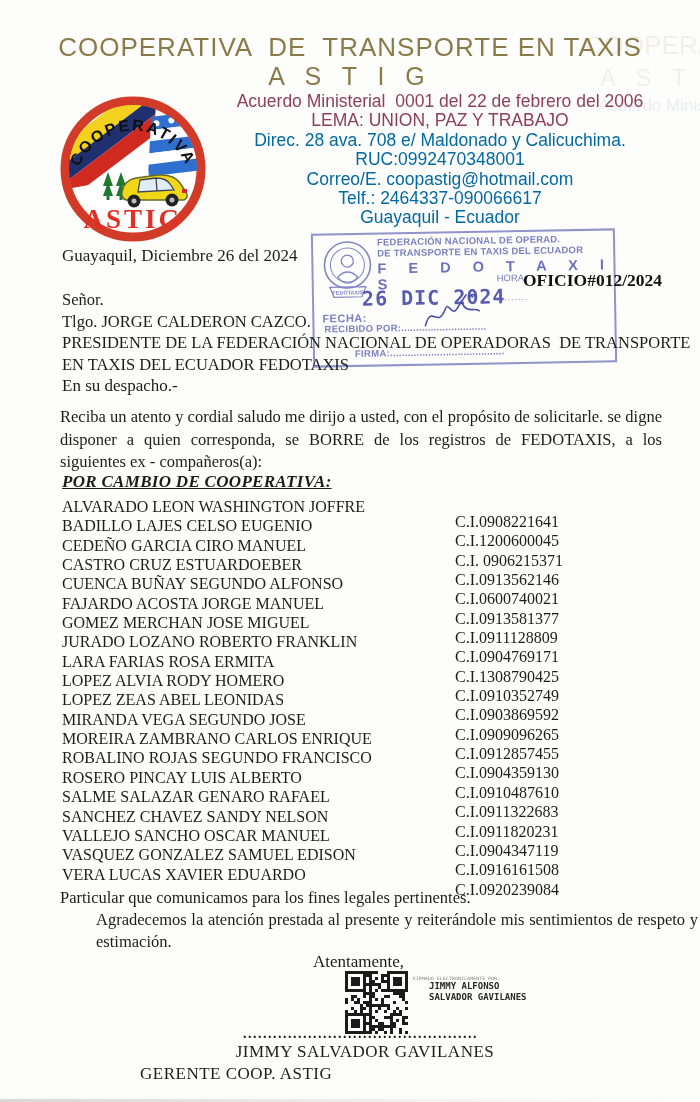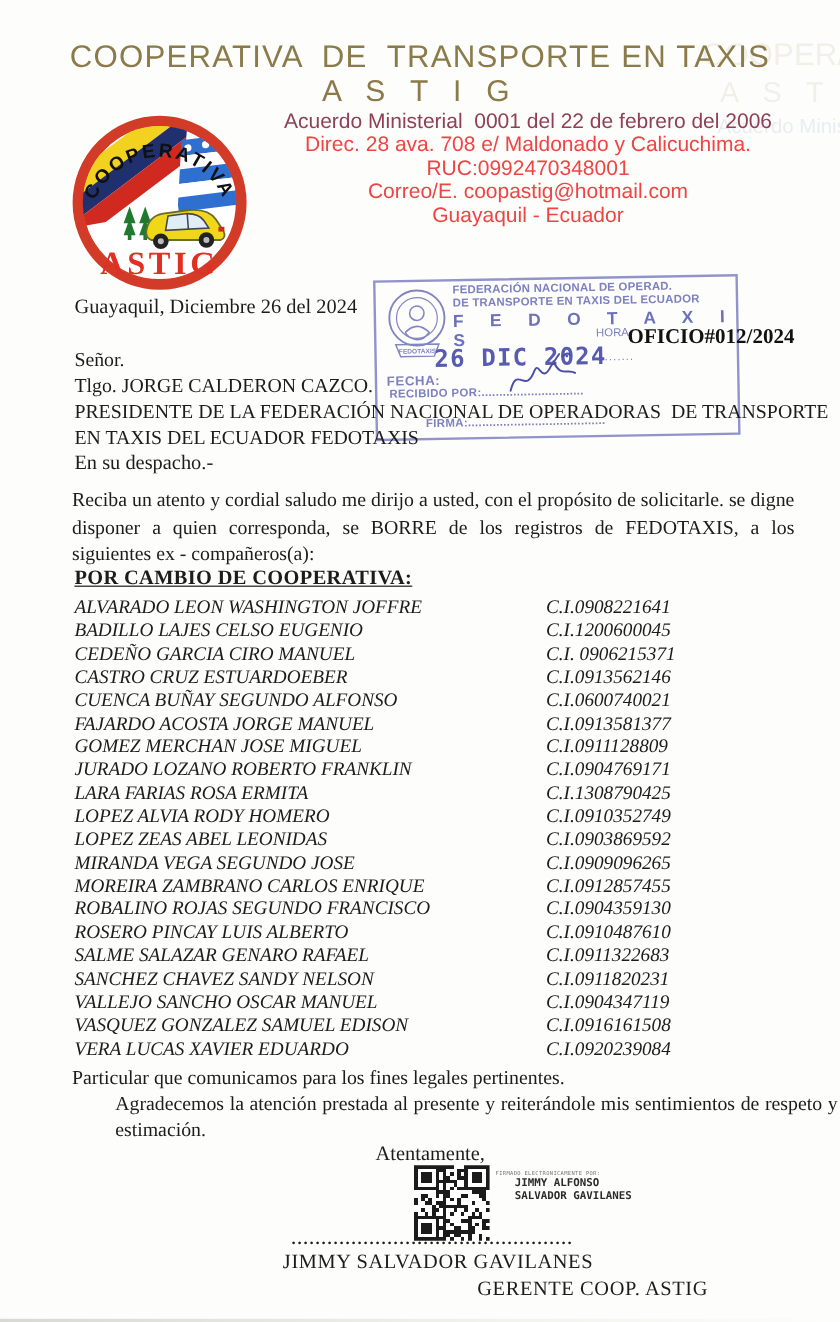--- a/index.html
+++ b/index.html
@@ -15,21 +15,21 @@
     white-space:pre;color:#8b7b4a;
   }
   .lh-title2{
     position:absolute;top:62px;left:0;width:100%;text-align:center;
     font-family:"Liberation Sans", sans-serif;font-size:25px;letter-spacing:7px;
     color:#8b7b4a;white-space:pre;
   }
   .lh-sub{position:absolute;top:92px;left:200px;width:480px;text-align:center;
     font-family:"Liberation Sans", sans-serif;font-size:17.5px;line-height:19.4px;}
   .lh-maroon{color:#8e4156;white-space:pre;}
-  .lh-orange{color:#ef4444;}
+  .lh-orange{color:#0369a1;}
   
   .ghost{position:absolute;opacity:0.10;filter:blur(0.5px);pointer-events:none;
     font-family:"Liberation Sans", sans-serif;white-space:pre;}
   .ghost1{top:30px;left:585px;font-size:26px;color:#8b7b4a;}
   .ghost2{top:64px;left:600px;font-size:24px;letter-spacing:7px;color:#8b7b4a;}
   .ghost3{top:96px;left:598px;font-size:17px;color:#4a62b8;}
   
   .logo{position:absolute;top:94px;left:56px;width:154px;height:150px;}
   
   .stamp{
@@ -52,56 +52,58 @@
   .emblem{position:absolute;left:6px;top:4px;}
   
   .date-line{position:absolute;left:62px;top:246px;font-size:17px;}
   .oficio{position:absolute;left:523px;top:270px;font-size:17.5px;color:#111;font-weight:bold;}
   .recipient{position:absolute;left:62px;top:289px;font-size:16.5px;line-height:21.5px;}
   .recipient .caps{white-space:pre;}
   .despacho{position:absolute;left:62px;top:376px;font-size:17px;}
   .para1{position:absolute;left:60px;top:406px;width:602px;font-size:16.5px;
     line-height:22.5px;text-align:justify;}
   .list-heading{position:absolute;left:62px;top:472px;font-size:17px;font-weight:bold;
-    text-decoration:underline;letter-spacing:0.3px;}
+    text-decoration:underline;letter-spacing:0.3px;font-style:italic;}
   .members{position:absolute;left:62px;top:497px;width:600px;font-size:16px;}
-  .member-row{display:flex;height:19.35px;line-height:19.35px;font-style:italic;}
+  .member-row{display:flex;height:19.35px;line-height:19.35px;}
   .member-name{width:393px;white-space:nowrap;}
-  .member-ci{white-space:nowrap;}
+  .member-ci{white-space:nowrap;margin-top:15px;}
   .closing1{position:absolute;left:60px;top:888px;width:602px;font-size:16.5px;}
   .closing2{position:absolute;left:60px;top:909px;width:602px;font-size:16.5px;
     line-height:22px;text-align:justify;margin-left:36px;}
   .atentamente{position:absolute;left:313px;top:952px;font-size:17px;}
   
   .qr{position:absolute;left:345px;top:971px;width:63px;height:63px;}
   .qr-text{position:absolute;left:413px;top:976px;font-family:"DejaVu Sans Mono", monospace;color:#2a2a2a;}
   .qr-tiny{font-size:4.5px;letter-spacing:0.3px;color:#777;white-space:nowrap;}
   .qr-name{font-size:9px;font-weight:bold;line-height:10.5px;white-space:nowrap;margin-left:16px;}
   .dotted-line{position:absolute;left:243px;top:1026px;font-size:14px;font-weight:bold;letter-spacing:1.5px;}
   .sig-name{position:absolute;left:140px;top:1042px;width:450px;text-align:center;font-size:17px;letter-spacing:0.5px;}
-  .sig-role{position:absolute;left:140px;top:1064px;width:450px;text-align:right;font-size:17px;letter-spacing:0.5px;}
+  .sig-role{position:absolute;left:140px;top:1064px;width:450px;text-align:left;font-size:17px;letter-spacing:0.5px;}
   .scan-edge{position:absolute;left:0;bottom:0;width:100%;height:3px;
     background:linear-gradient(to right,#d8d8d5,#f2f2ef 60%,#fdfdfb);}
 </style>
 </head>
 <body>
 
 <div class="page">
 
   <div class="ghost ghost1">COOPERATIVA  DE  TRANSPORTE EN TAXIS</div>
   <div class="ghost ghost2">A S T I G</div>
   <div class="ghost ghost3">Acuerdo Ministerial  0001 del 22 de febrero del 2006</div>
 
   <div class="lh-title1">COOPERATIVA  DE  TRANSPORTE EN TAXIS</div>
   <div class="lh-title2">A S T I G</div>
   <div class="lh-sub">
     <div class="lh-maroon">Acuerdo Ministerial  0001 del 22 de febrero del 2006</div>
+    <div class="lh-maroon">LEMA: UNION, PAZ Y TRABAJO</div>
     <div class="lh-orange">Direc. 28 ava. 708 e/ Maldonado y Calicuchima.</div>
     <div class="lh-orange">RUC:0992470348001</div>
     <div class="lh-orange">Correo/E. coopastig@hotmail.com</div>
+    <div class="lh-orange">Telf.: 2464337-090066617</div>
     <div class="lh-orange">Guayaquil - Ecuador</div>
   </div>
 
   <div class="logo">
     <svg width="154" height="150" viewBox="0 0 154 150">
       <defs>
         <clipPath id="lc">
             <circle cx="77" cy="75" r="64"></circle>
           </clipPath>
         <clipPath id="leftWedge">

